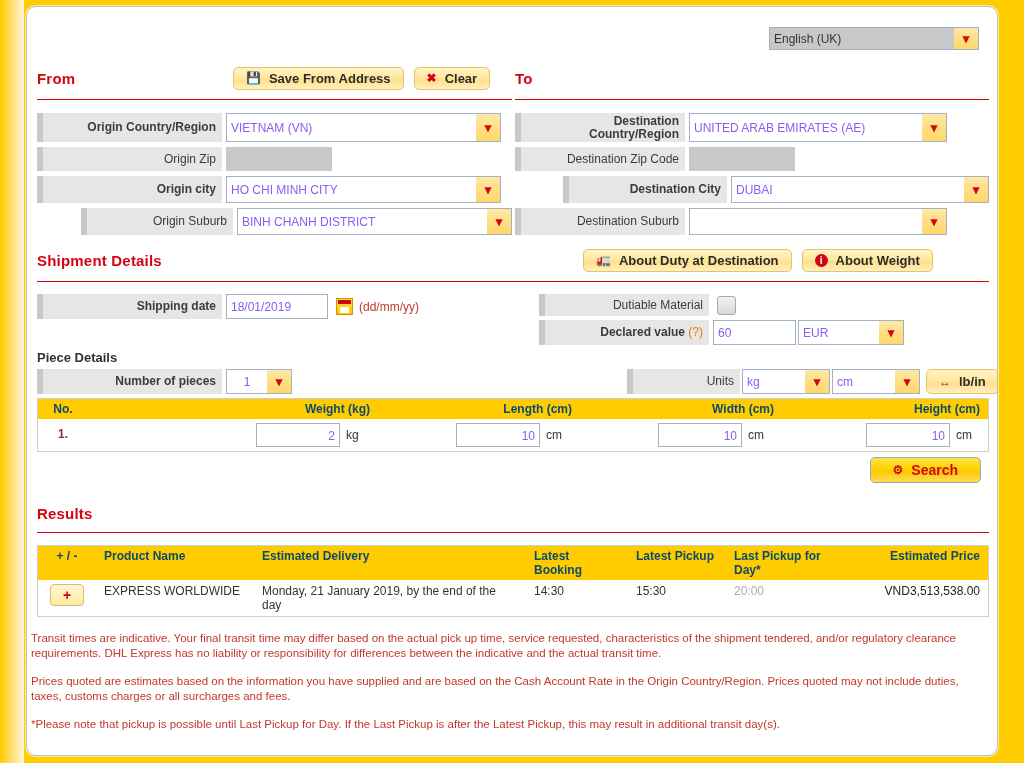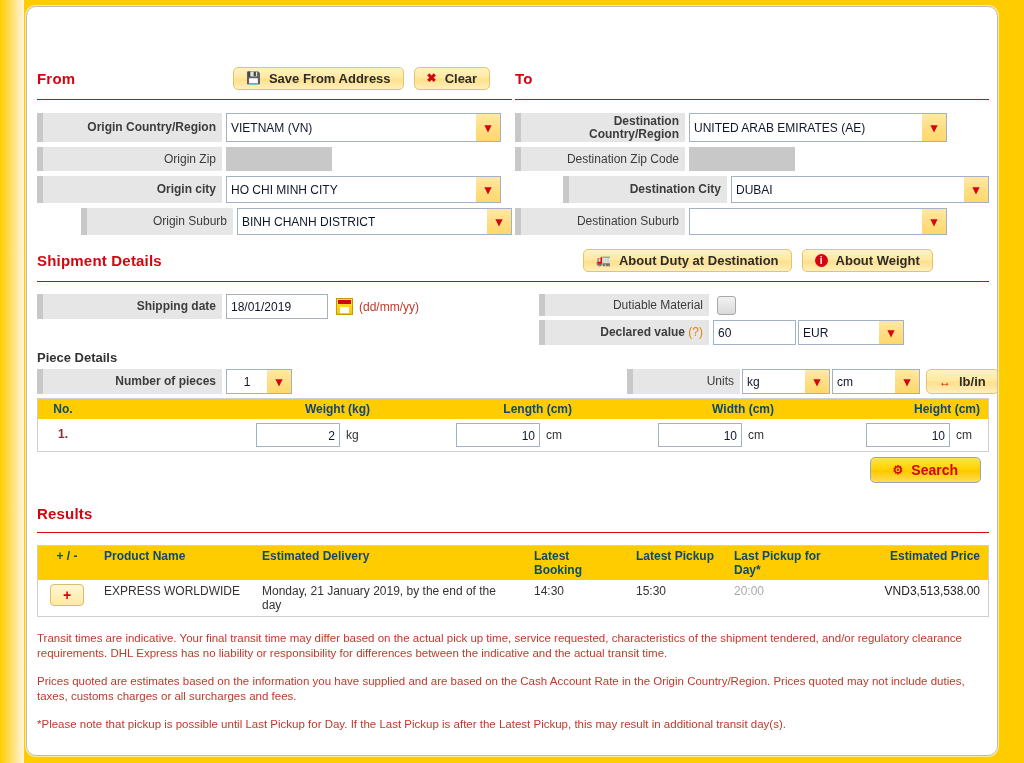--- a/index.html
+++ b/index.html
@@ -56,21 +56,21 @@
     font-weight: bold;
     text-align: right;
     padding: 4px 6px 4px 4px;
     line-height: 13px;
   }
   .lbl.normal { font-weight: normal; }
   .txt {
     border: 1px solid #A3B2C2;
     background: #fff;
     font-size: 12px;
-    color: #0f172a;
+    color: #8b5cf6;
     padding: 2px 4px;
     height: 23px;
     line-height: 19px;
     font-family: "Liberation Sans", sans-serif;
   }
   .txt.disabled { background: #C8C8C8; border-color: #C8C8C8; }
   .arrow {
     width: 25px; height: 23px;
     background: linear-gradient(to bottom,#FFE9A8 0%,#FFDE84 50%,#FFD76B 100%);
     border: 1px solid #A3B2C2;
@@ -136,20 +136,26 @@
 </style>
 </head>
 <body>
 
 <div id="page">
   <div id="frame-left"></div>
 
   <div id="panel">
     <div class="inner">
 
+      <div style="position:absolute; left:742px; top:20px;">
+        <div class="combo">
+          <div class="txt disabled" style="width:185px; background:#C8C8C8; border-color:#9FB0C0; color:#333;">English (UK)</div>
+          <div class="arrow"></div>
+        </div>
+      </div>
 
       <div style="position:absolute; left:10px; top:58px; width:475px;">
         <div style="display:flex; align-items:center; height:26px;">
           <div class="sec-title" style="width:196px;">From</div>
           <div class="btn">
             <span class="ico">💾</span>
             <span>Save From Address</span>
           </div>
           <div class="btn" style="margin-left:10px;">
             <span class="ico" style="font-weight:bold;">✖</span>
@@ -379,21 +385,21 @@
               <td style="color:#333;">Monday, 21 January 2019, by the end of the day</td>
               <td style="color:#333;">14:30</td>
               <td style="color:#333;">15:30</td>
               <td style="color:#AAAAAA;">20:00</td>
               <td style="text-align:right;color:#222;">VND3,513,538.00</td>
             </tr>
           </tbody>
         </table>
       </div>
 
-      <div style="position:absolute; left:10px; top:624px; width:960px;">
+      <div style="position:absolute; left:4px; top:624px; width:960px;">
         <p class="note" style="margin:0 0 13px 0;">Transit times are indicative. Your final transit time may differ based on the actual pick up time, service requested, characteristics of the shipment tendered, and/or regulatory clearance requirements. DHL Express has no liability or responsibility for differences between the indicative and the actual transit time.</p>
         <p class="note" style="margin:0 0 13px 0;">Prices quoted are estimates based on the information you have supplied and are based on the Cash Account Rate in the Origin Country/Region. Prices quoted may not include duties, taxes, customs charges or all surcharges and fees.</p>
         <p class="note" style="margin:0;">*Please note that pickup is possible until Last Pickup for Day. If the Last Pickup is after the Latest Pickup, this may result in additional transit day(s).</p>
       </div>
 
     </div>
   </div>
 </div>
 
 </body></html>

